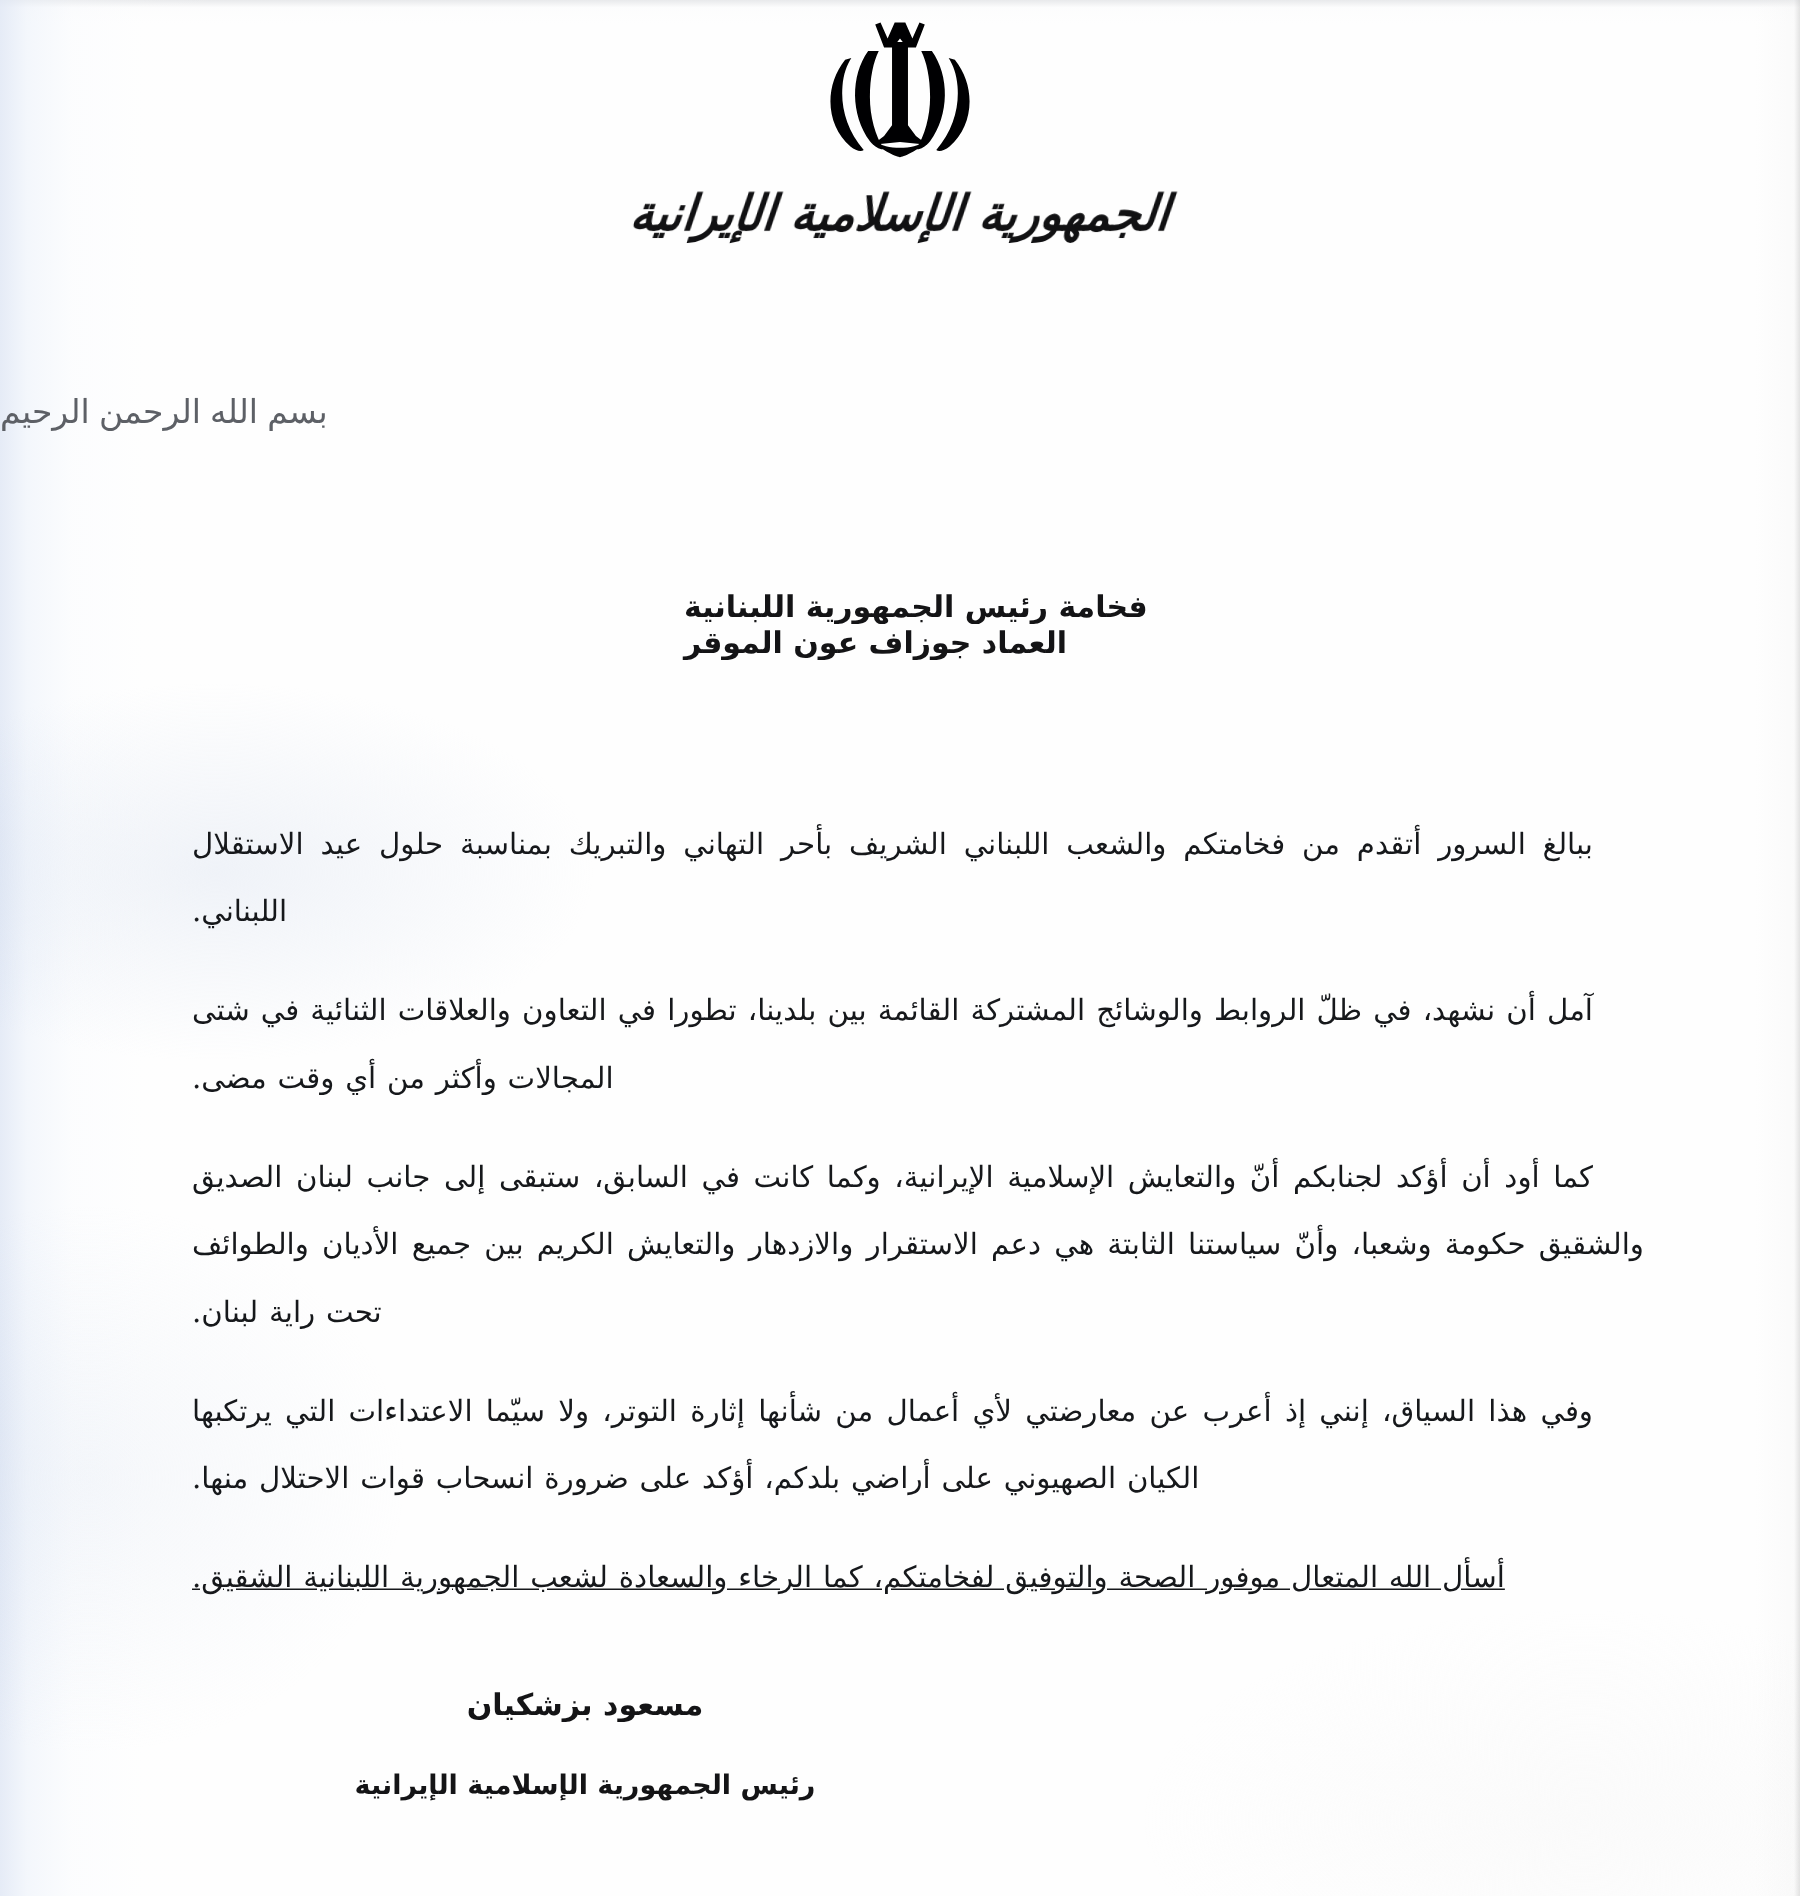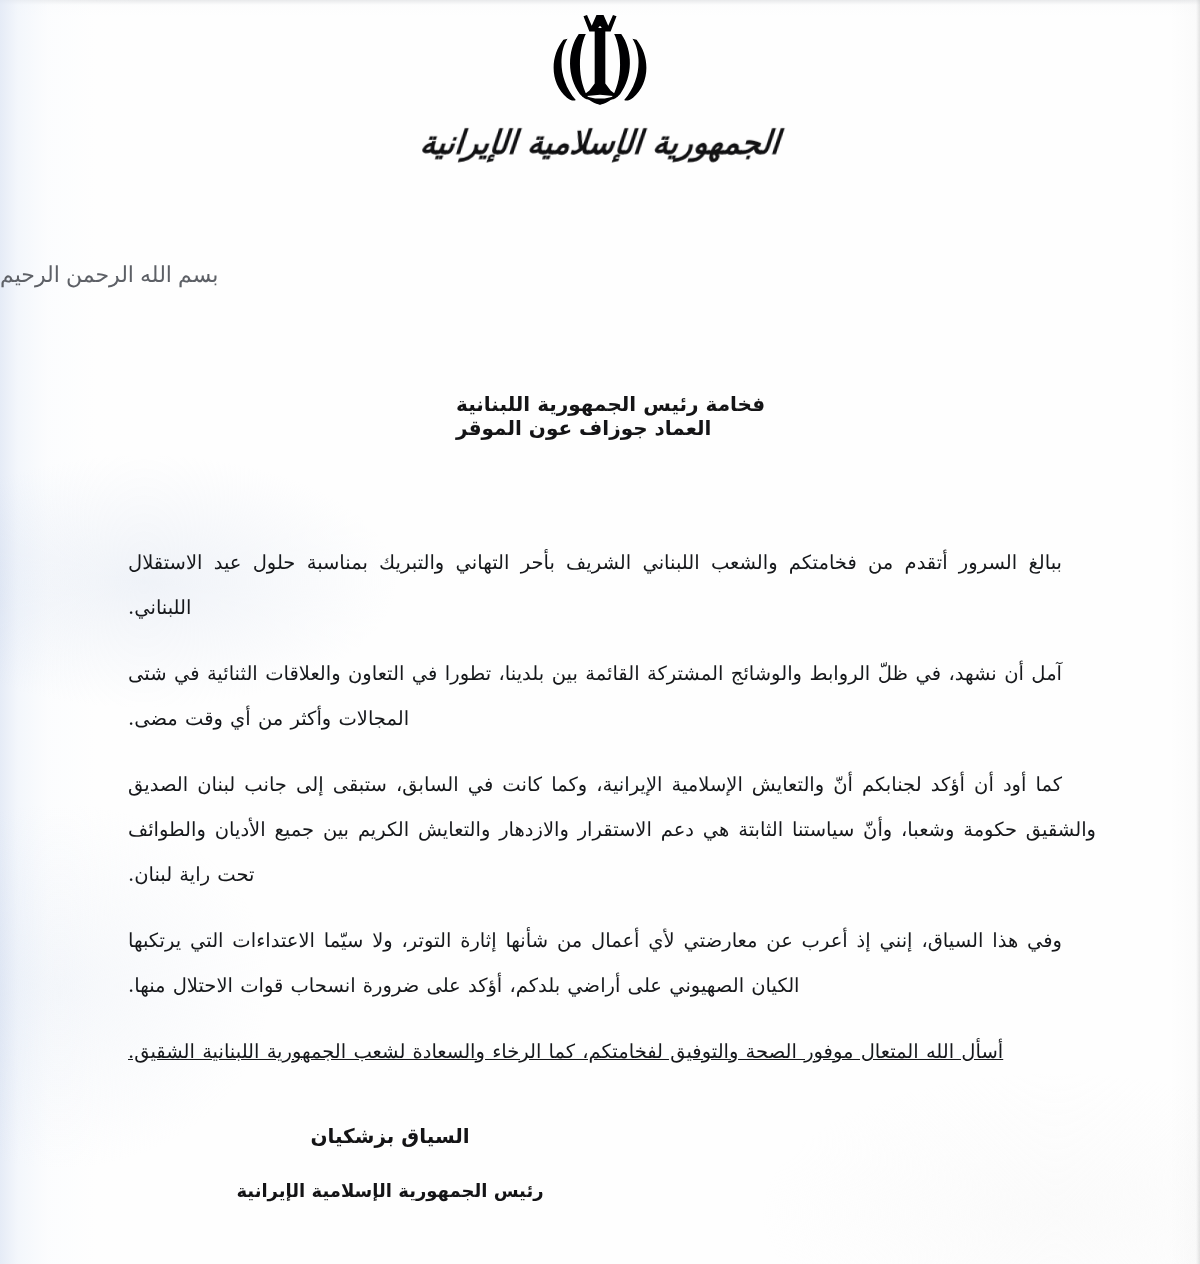--- a/index.html
+++ b/index.html
@@ -224,18 +224,18 @@
   <div class="body-text">
     <p class="para">ببالغ السرور أتقدم من فخامتكم والشعب اللبناني الشريف بأحر التهاني والتبريك بمناسبة حلول عيد الاستقلال اللبناني.</p>
     <p class="para">آمل أن نشهد، في ظلّ الروابط والوشائج المشتركة القائمة بين بلدينا، تطورا في التعاون والعلاقات الثنائية في شتى المجالات وأكثر من أي وقت مضى.</p>
     <p class="para">كما أود أن أؤكد لجنابكم أنّ والتعايش الإسلامية الإيرانية، وكما كانت في السابق، ستبقى إلى جانب لبنان الصديق والشقيق حكومة وشعبا، وأنّ سياستنا الثابتة هي دعم الاستقرار والازدهار والتعايش الكريم بين جميع الأديان والطوائف تحت راية لبنان.</p>
     <p class="para">وفي هذا السياق، إنني إذ أعرب عن معارضتي لأي أعمال من شأنها إثارة التوتر، ولا سيّما الاعتداءات التي يرتكبها الكيان الصهيوني على أراضي بلدكم، أؤكد على ضرورة انسحاب قوات الاحتلال منها.</p>
     <p class="para no-justify">أسأل الله المتعال موفور الصحة والتوفيق لفخامتكم، كما الرخاء والسعادة لشعب الجمهورية اللبنانية الشقيق.</p>
   </div>
 
   <div class="signature">
     <div class="signature-inner">
-      <div class="sig-name">السياق بزشكيان</div>
+      <div class="sig-name">مسعود بزشكيان</div>
       <div class="sig-title">رئيس الجمهورية الإسلامية الإيرانية</div>
     </div>
   </div>
 
 </div>
 
 </body></html>

